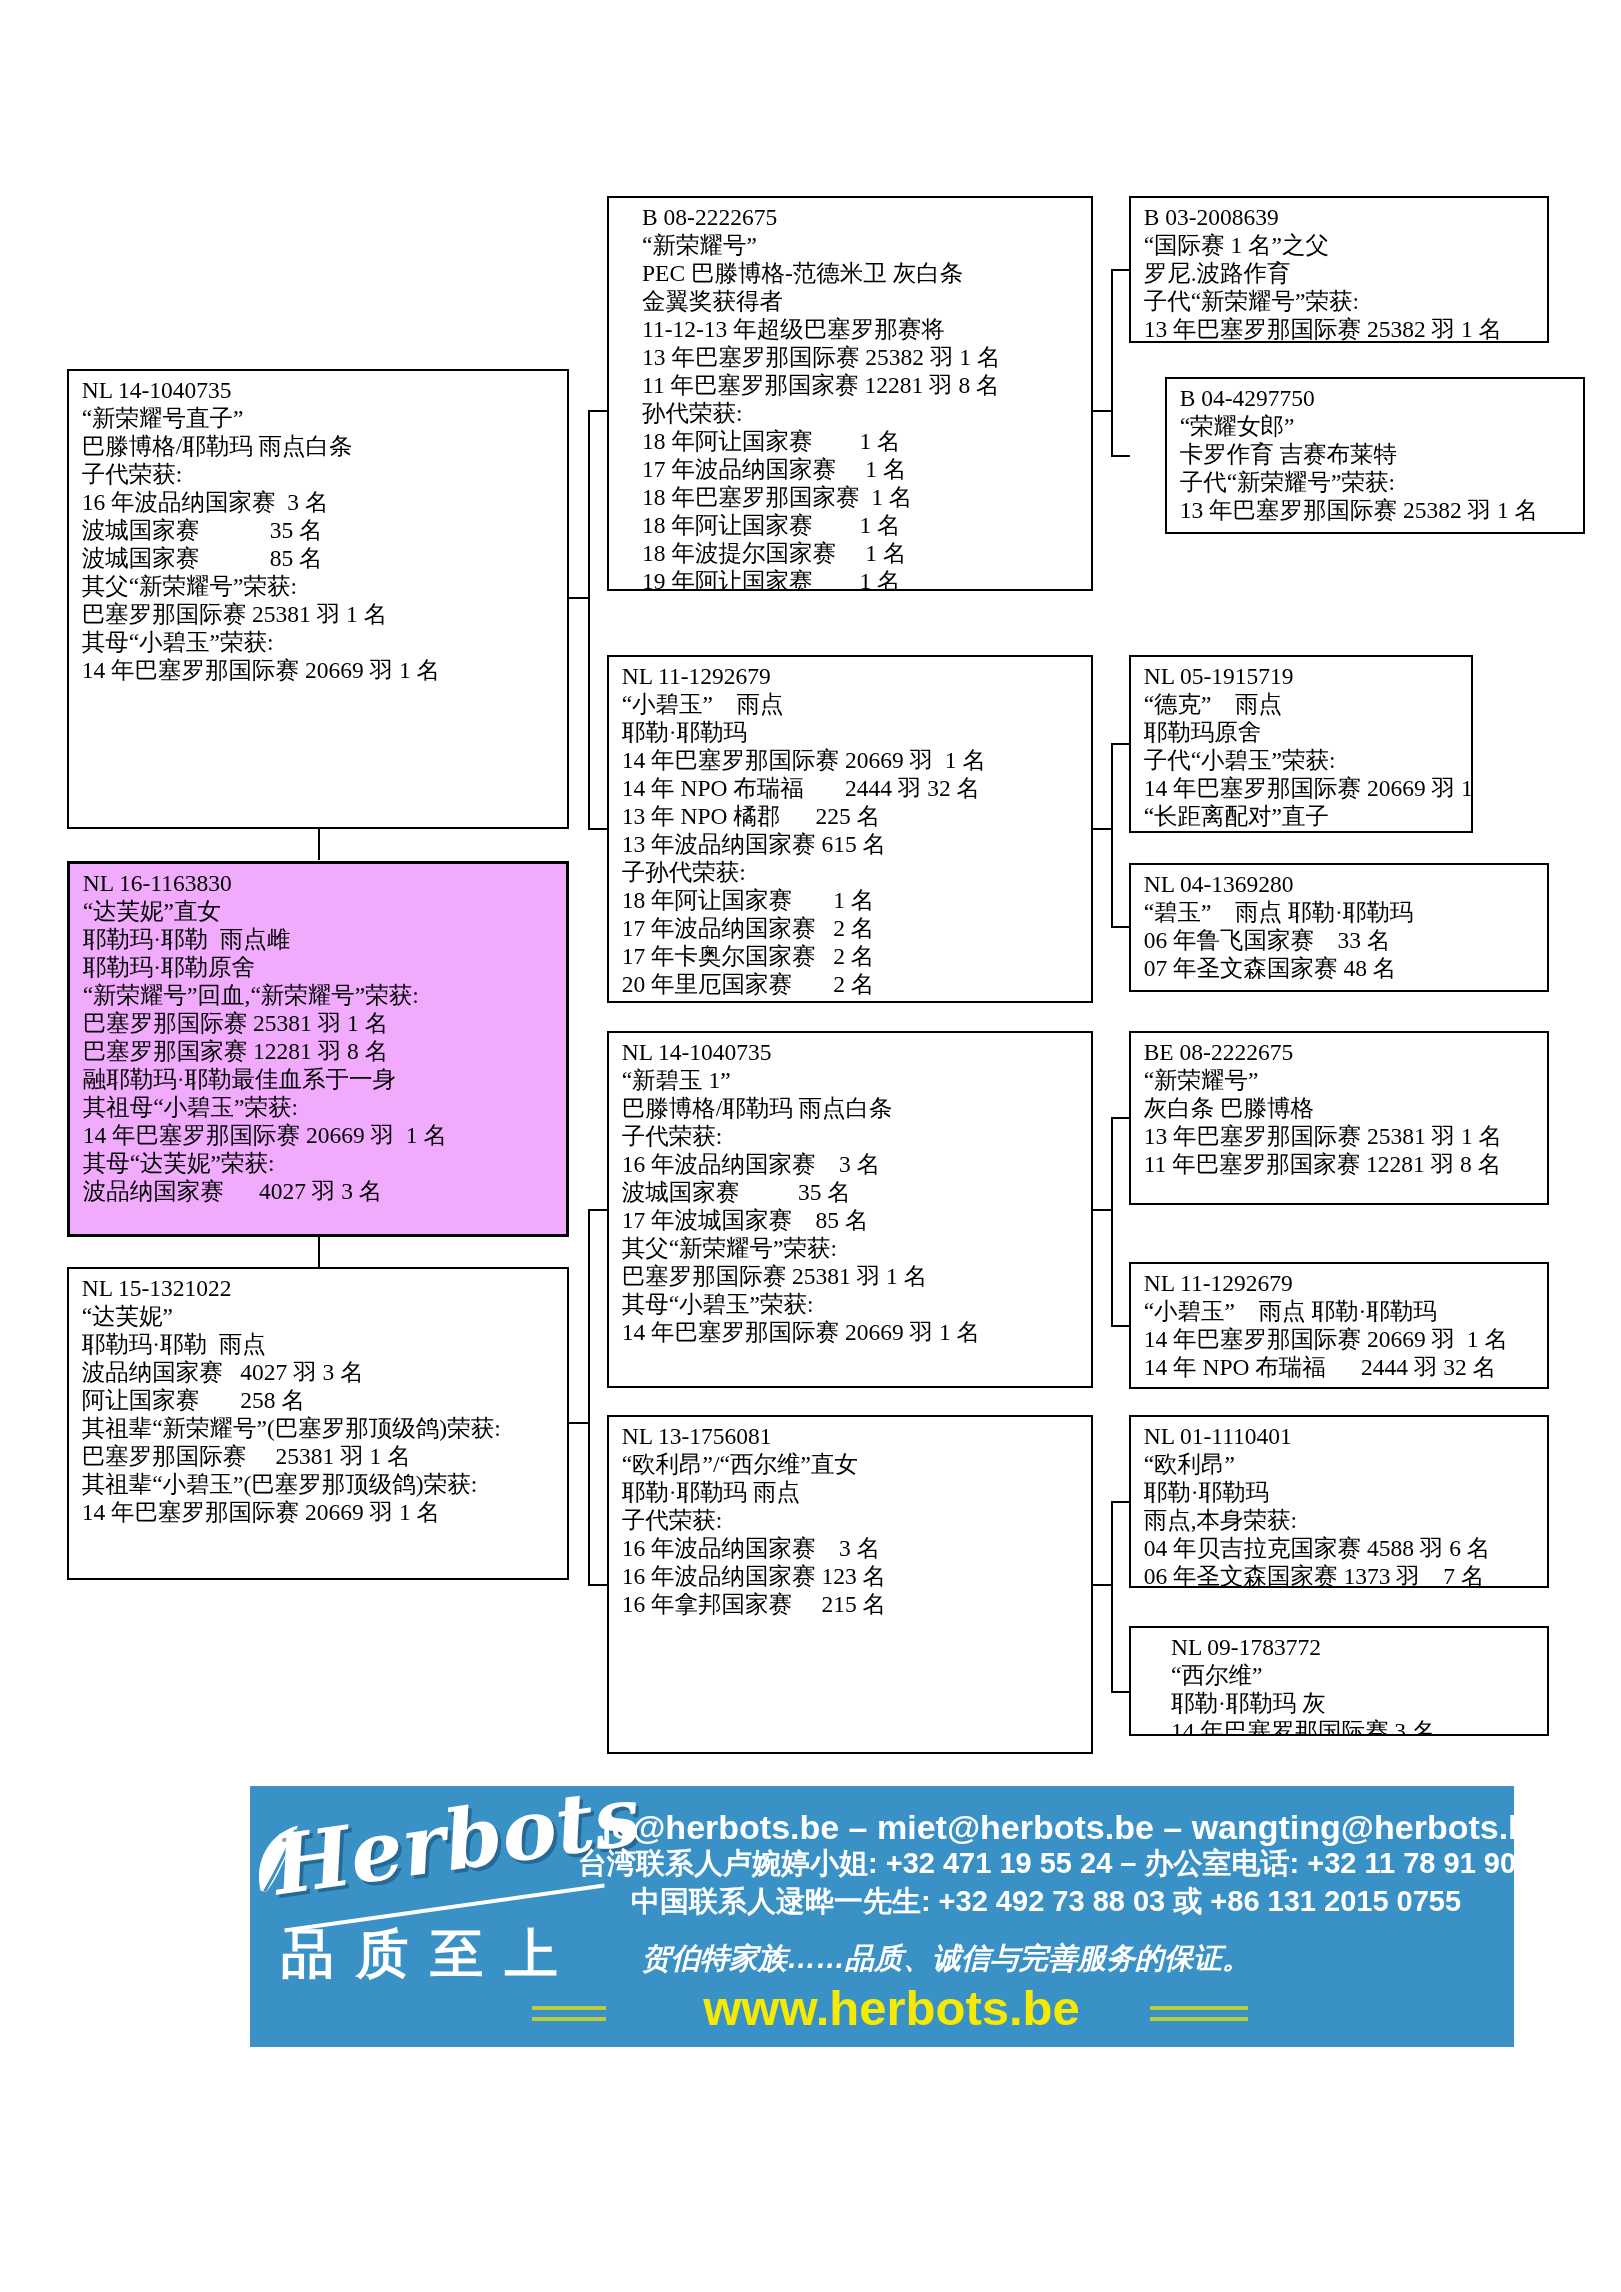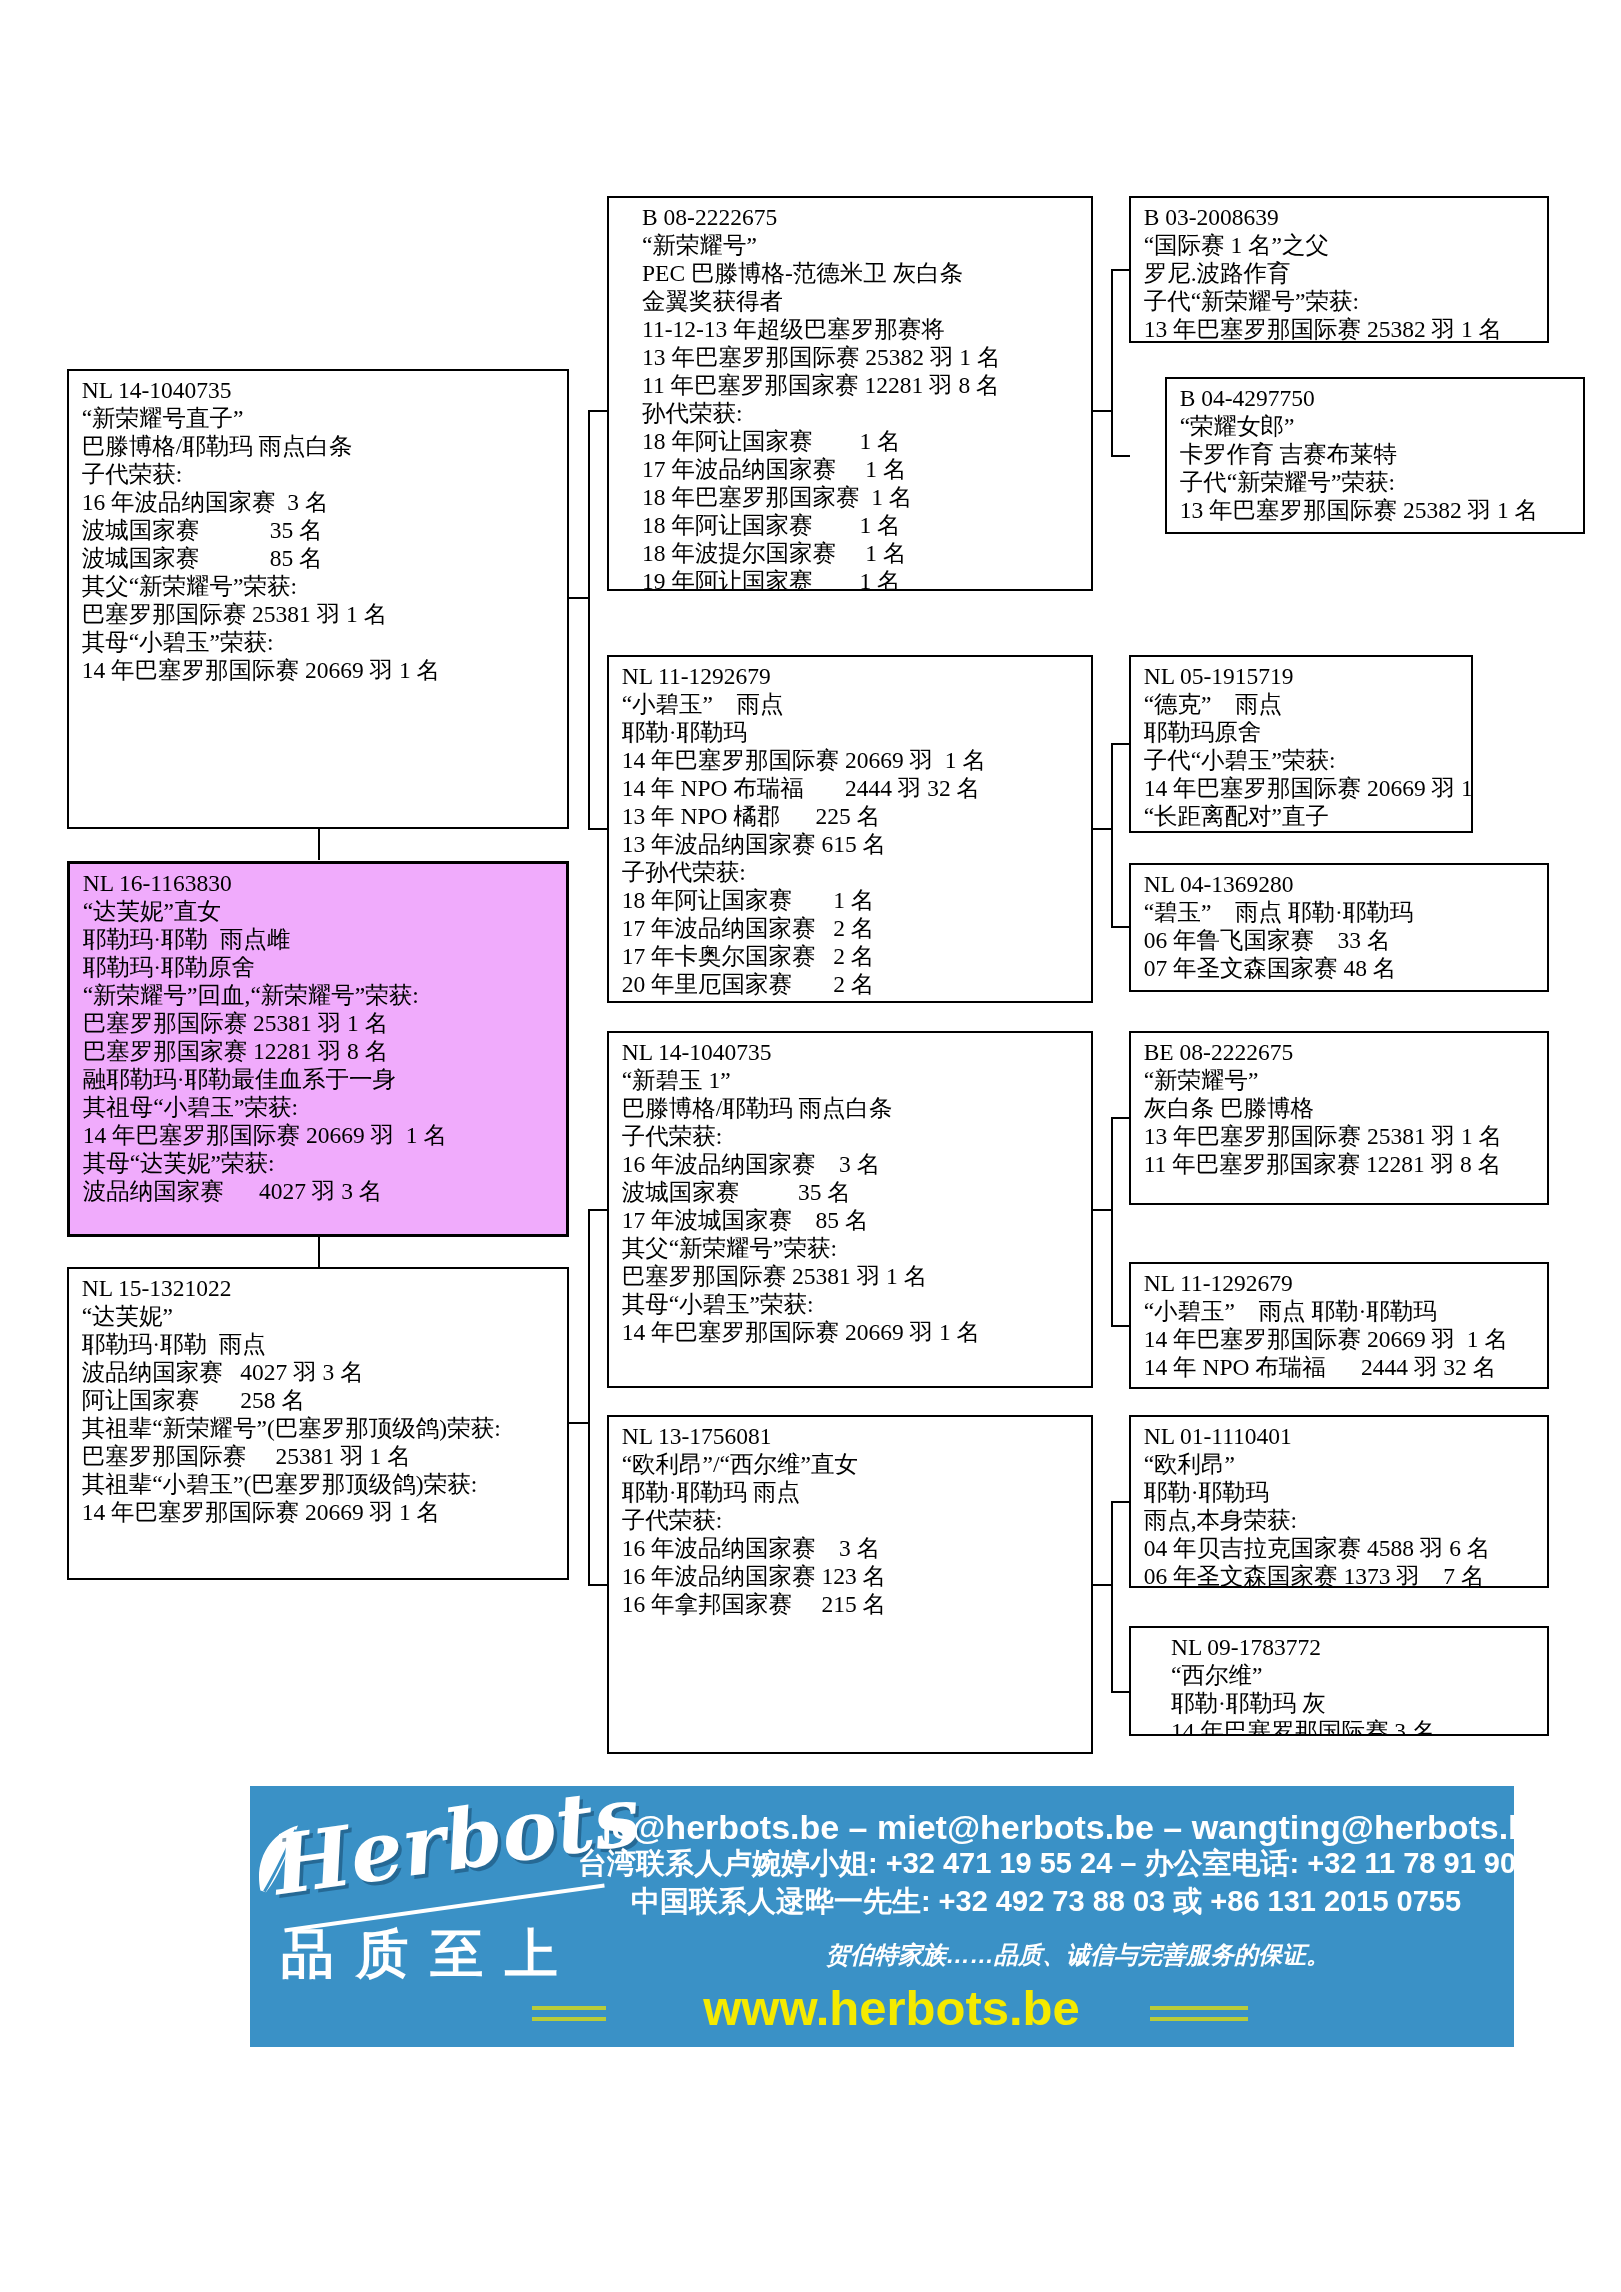--- a/index.html
+++ b/index.html
@@ -19,22 +19,22 @@
              transform:rotate(-8deg);text-shadow:2.9px 3.9px 0 rgba(22,72,110,.55);white-space:nowrap;}
   #logo-underline{position:absolute;left:33px;top:120px;width:323px;height:3.9px;background:#fff;
                   transform:rotate(-8deg);}
   #logo-sub{position:absolute;left:31px;top:133px;font-size:53px;font-weight:bold;
             letter-spacing:21.6px;color:#fff;white-space:nowrap;text-align:right;}
   #feather{position:absolute;left:-5.9px;top:39px;width:69px;height:69px;transform:rotate(-20deg);}
   .b-line{position:absolute;left:328px;width:936px;font-weight:bold;color:#fff;white-space:nowrap;}
   #b-emails{top:21.6px;font-size:34px;padding-left:24px;}
   #b-tw{top:58px;font-size:29px;text-align:center;}
   #b-cn{top:96px;font-size:29px;text-align:center;}
-  #b-tag{position:absolute;left:392px;top:153px;width:872px;text-align:center;
-         font-size:24px;font-weight:bold;font-style:italic;color:#fff;white-space:nowrap;}
+  #b-tag{position:absolute;left:392px;top:153px;width:872px;text-align:left;
+         font-size:29px;font-weight:bold;font-style:italic;color:#fff;white-space:nowrap;}
   #b-site{position:absolute;left:421px;top:194px;width:441px;text-align:center;
           font-size:49px;font-weight:bold;color:#f5ea00;white-space:nowrap;}
   .rule{position:absolute;top:220px;height:14.7px;box-sizing:border-box;
         border-top:4.9px solid #b9cc3a;border-bottom:4.9px solid #b9cc3a;}
   #rule-l{left:282px;width:74px;}
   #rule-r{left:900px;width:98px;}
 </style>
 </head>
 <body>
 

